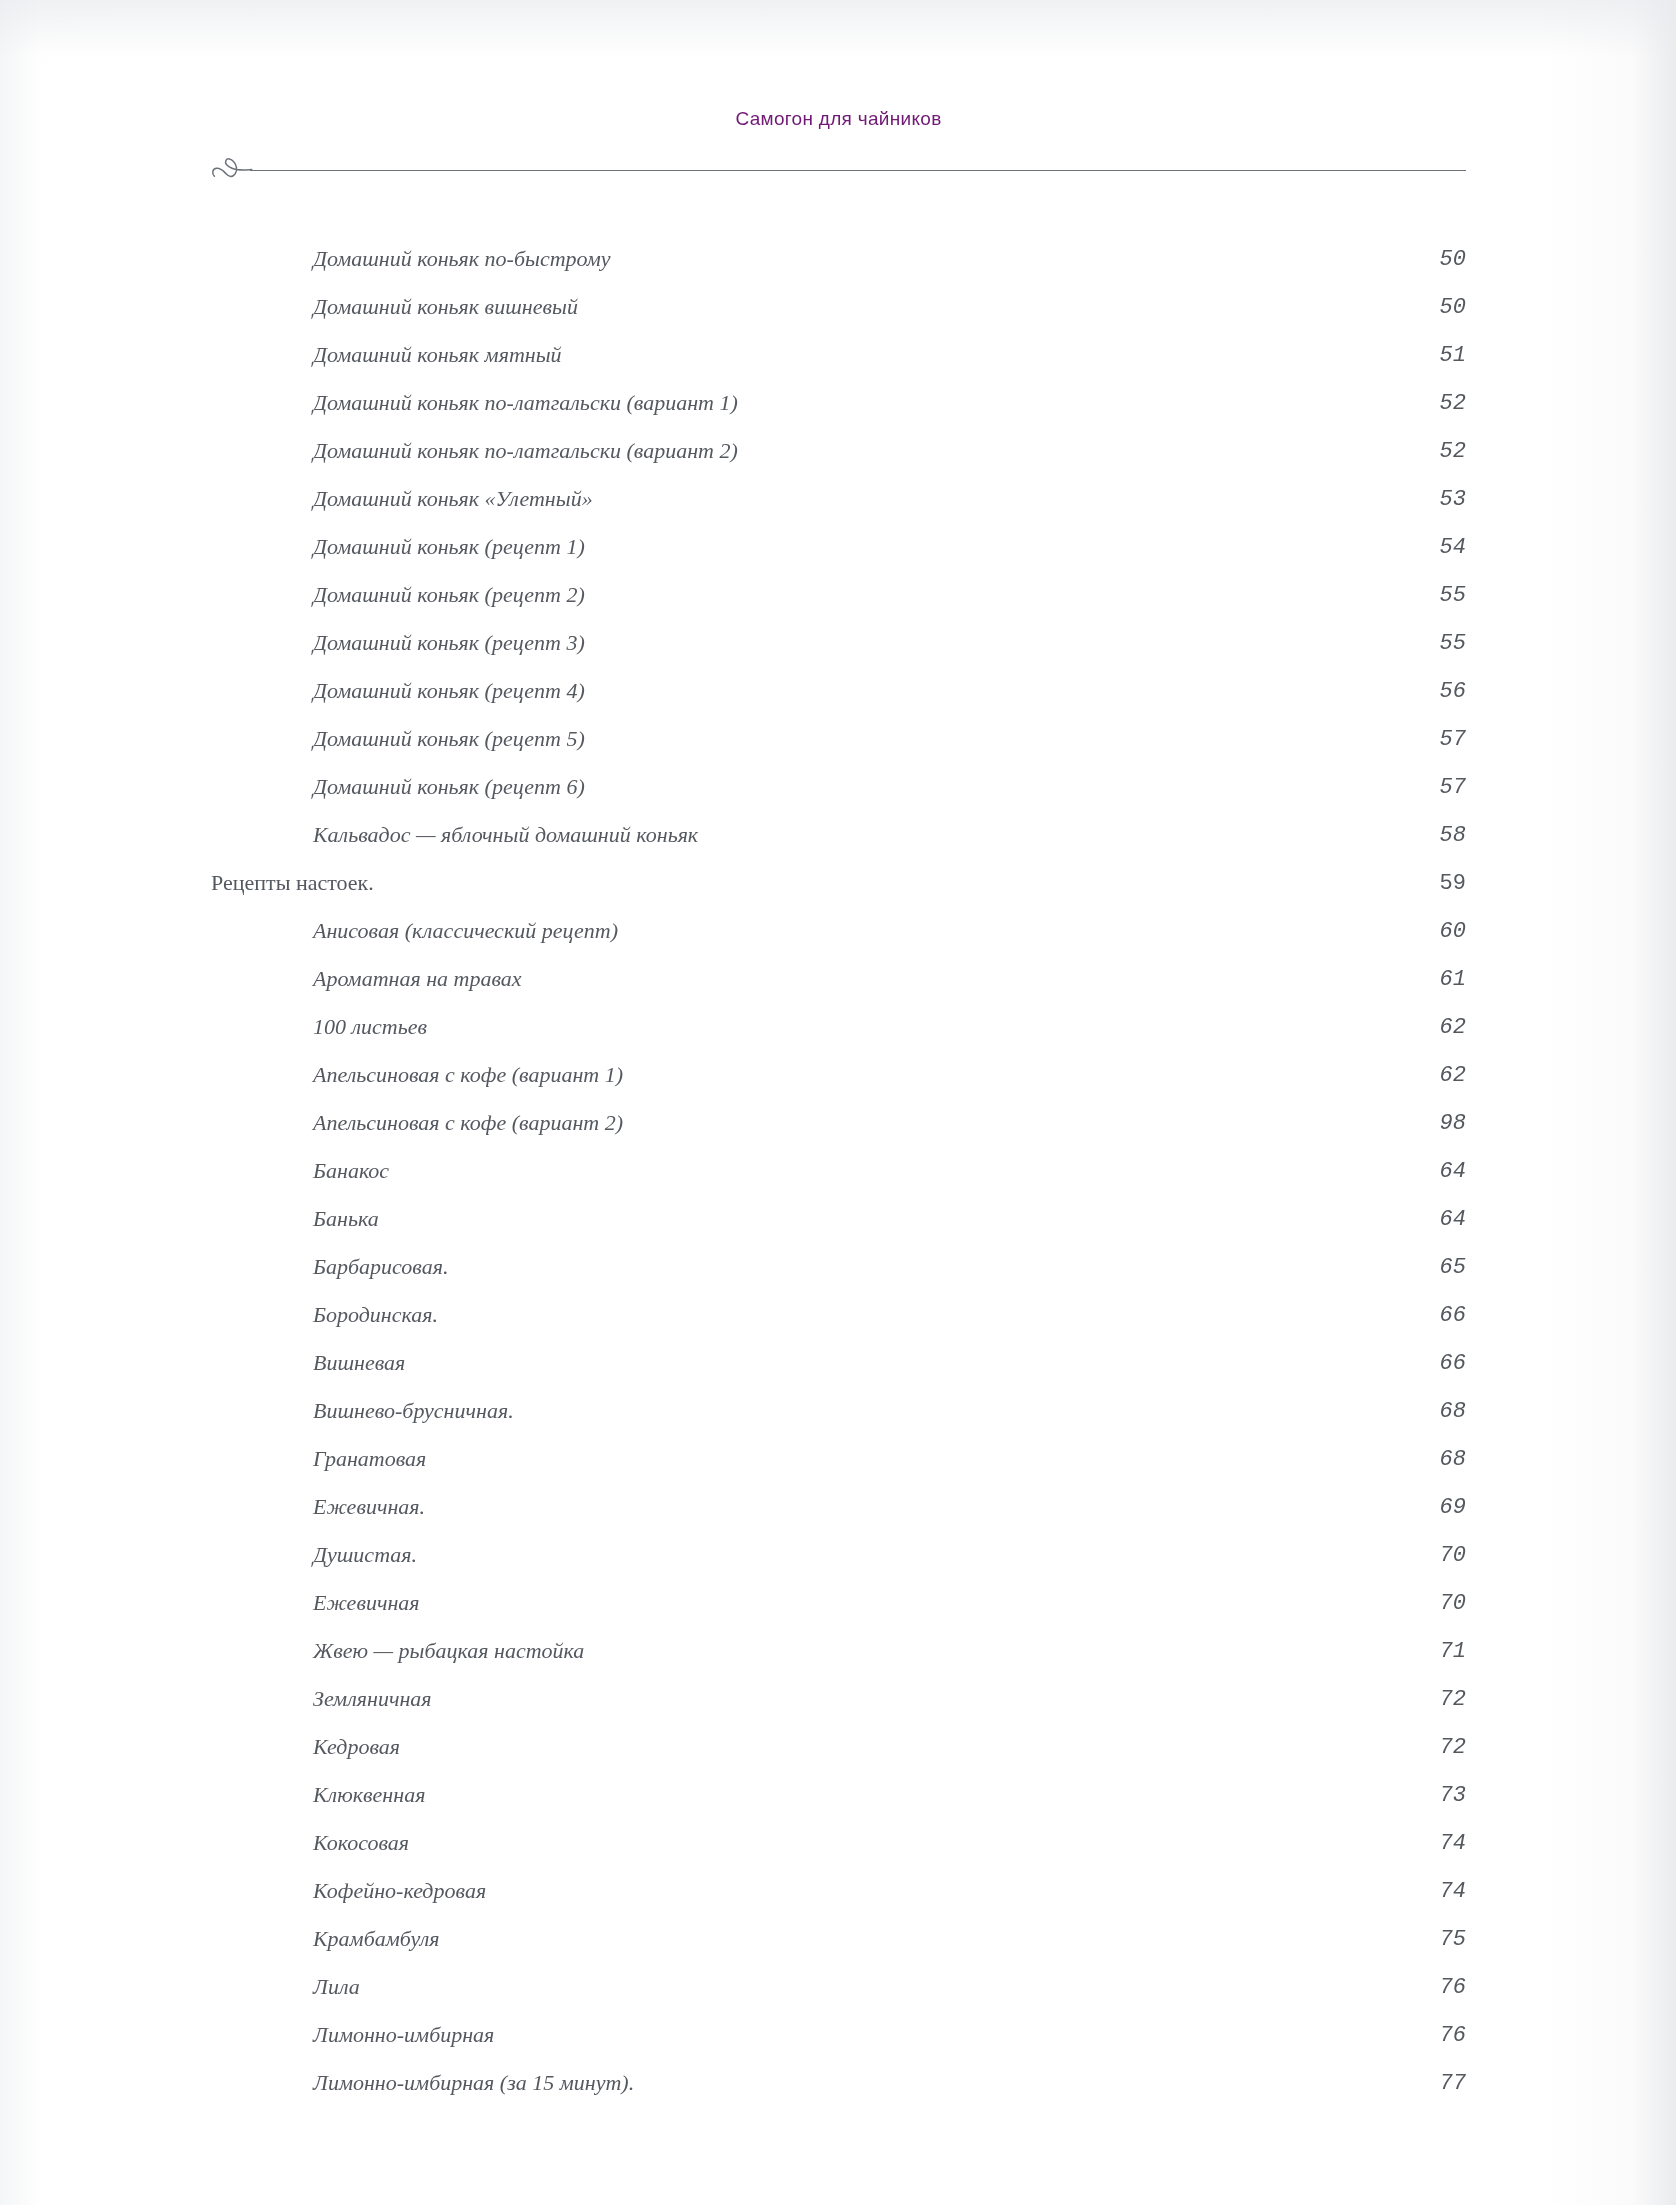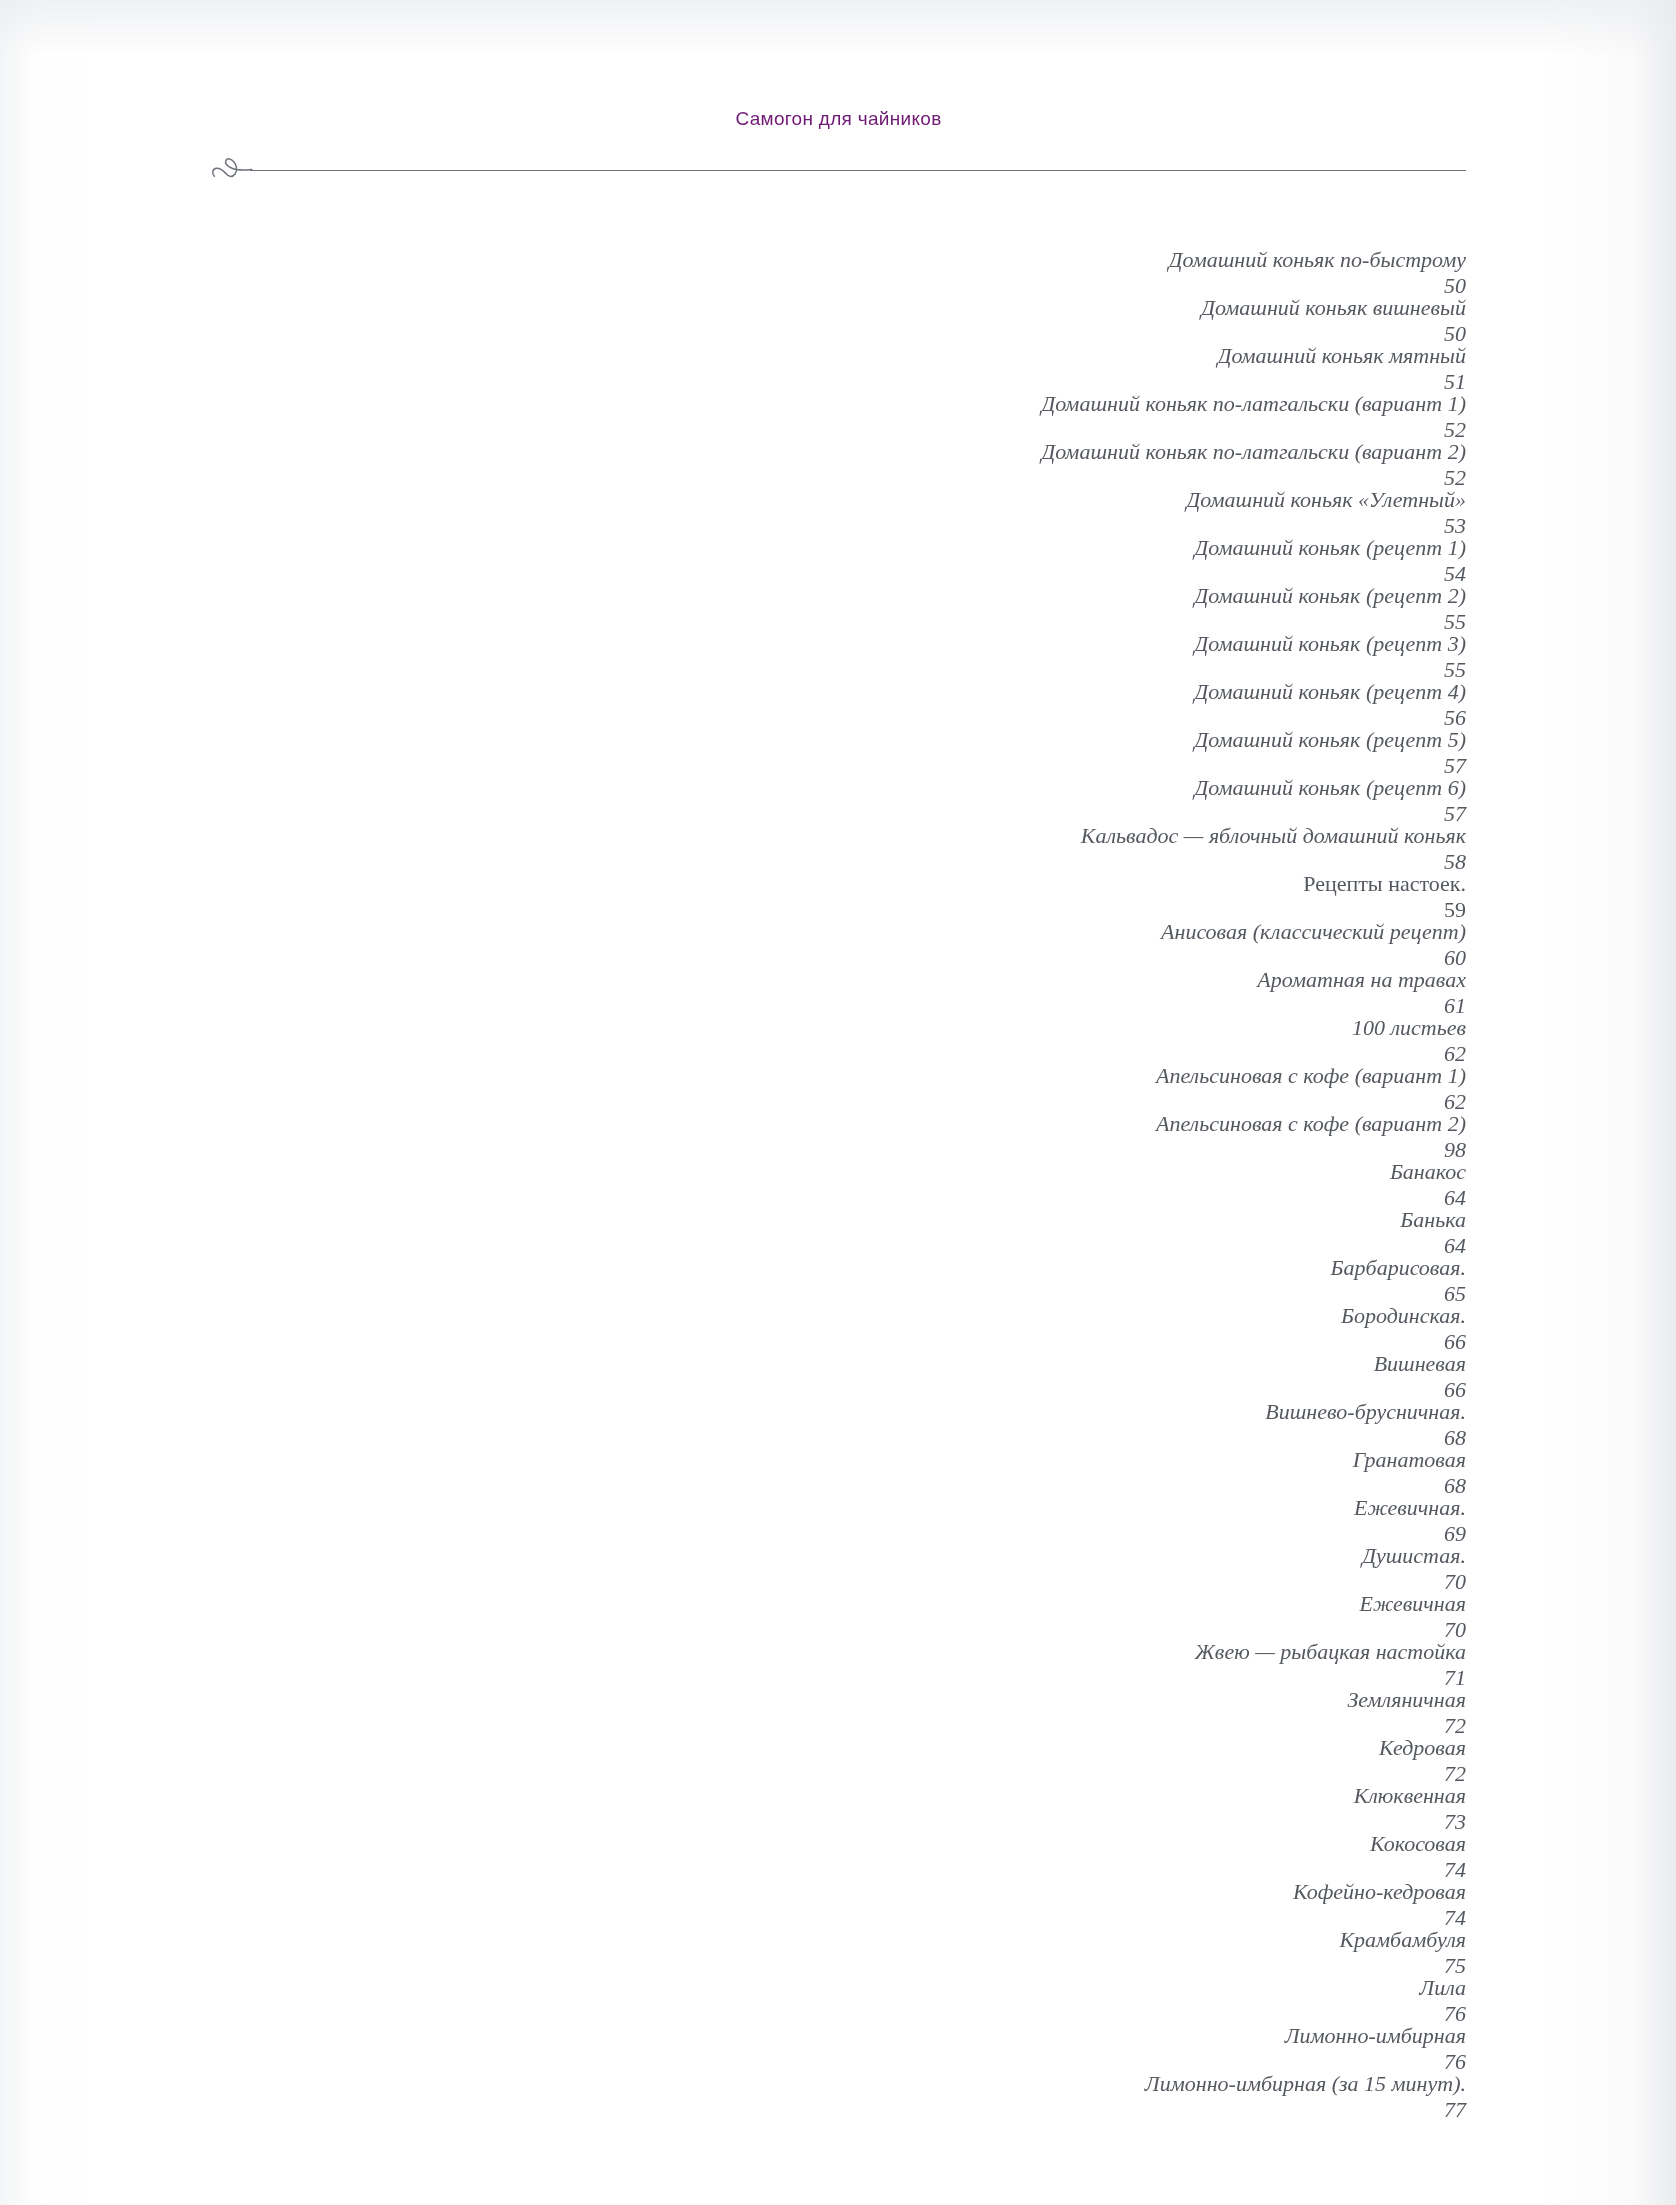--- a/index.html
+++ b/index.html
@@ -89,27 +89,26 @@
   
   .toc {
     position: absolute;
     left: 211px;
     right: 211px;
     top: 247px;
   }
 
   .toc-row {
     display: flex;
-    align-items: flex-end;
+    align-items: center;
     width: 100%;
     box-sizing: border-box;
     height: 24px;
     margin-bottom: 24px;
     color: #54585f;
-    flex-direction: column;
   }
   .toc-row.level-2 {
     padding-left: 102px;
   }
   .toc-row.level-1 {
     padding-left: 0;
   }
 
   .toc-title {
     font-size: 22px;
@@ -146,20 +145,21 @@
     margin-left: 0;
   }
 
   .toc-page {
     font-size: 22px;
     font-style: italic;
     color: #54585f;
     text-align: right;
     min-width: 41px;
     white-space: nowrap;
+    font-family: Liberation Mono, monospace;
   }
   .level-1 .toc-page {
     font-style: normal;
   }
 </style>
 </head>
 <body>
 
 <div class="page">
 

